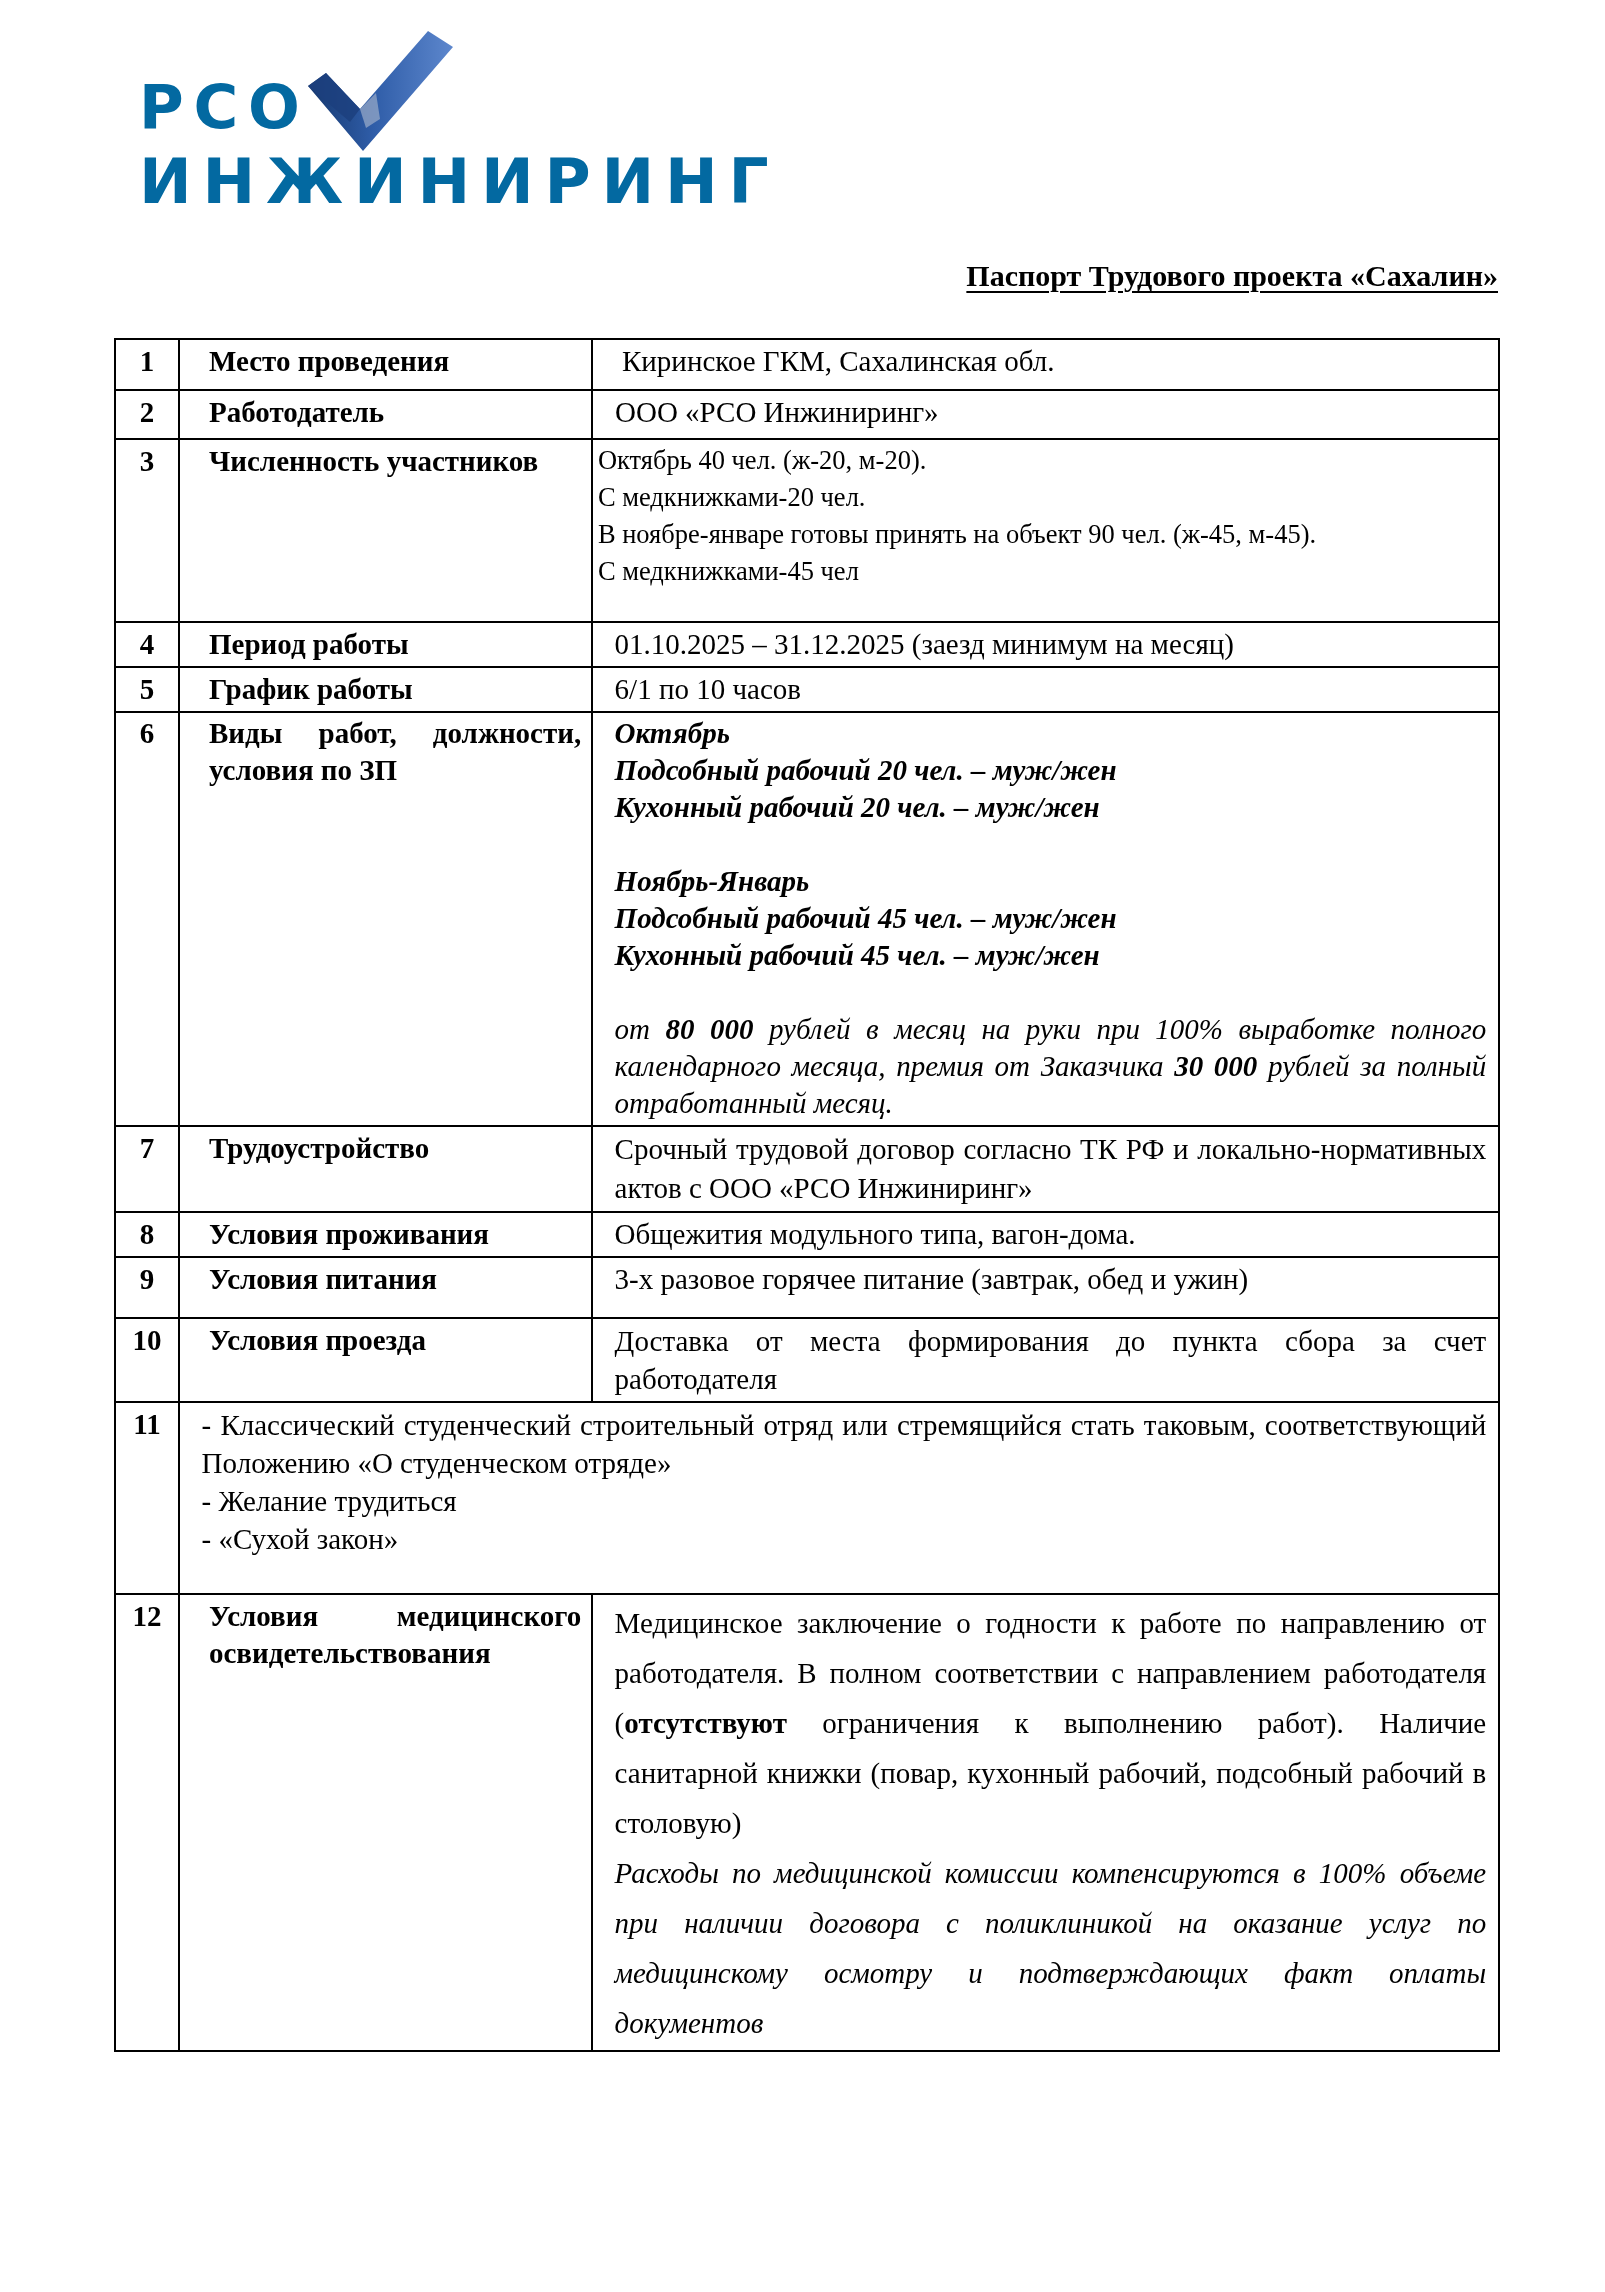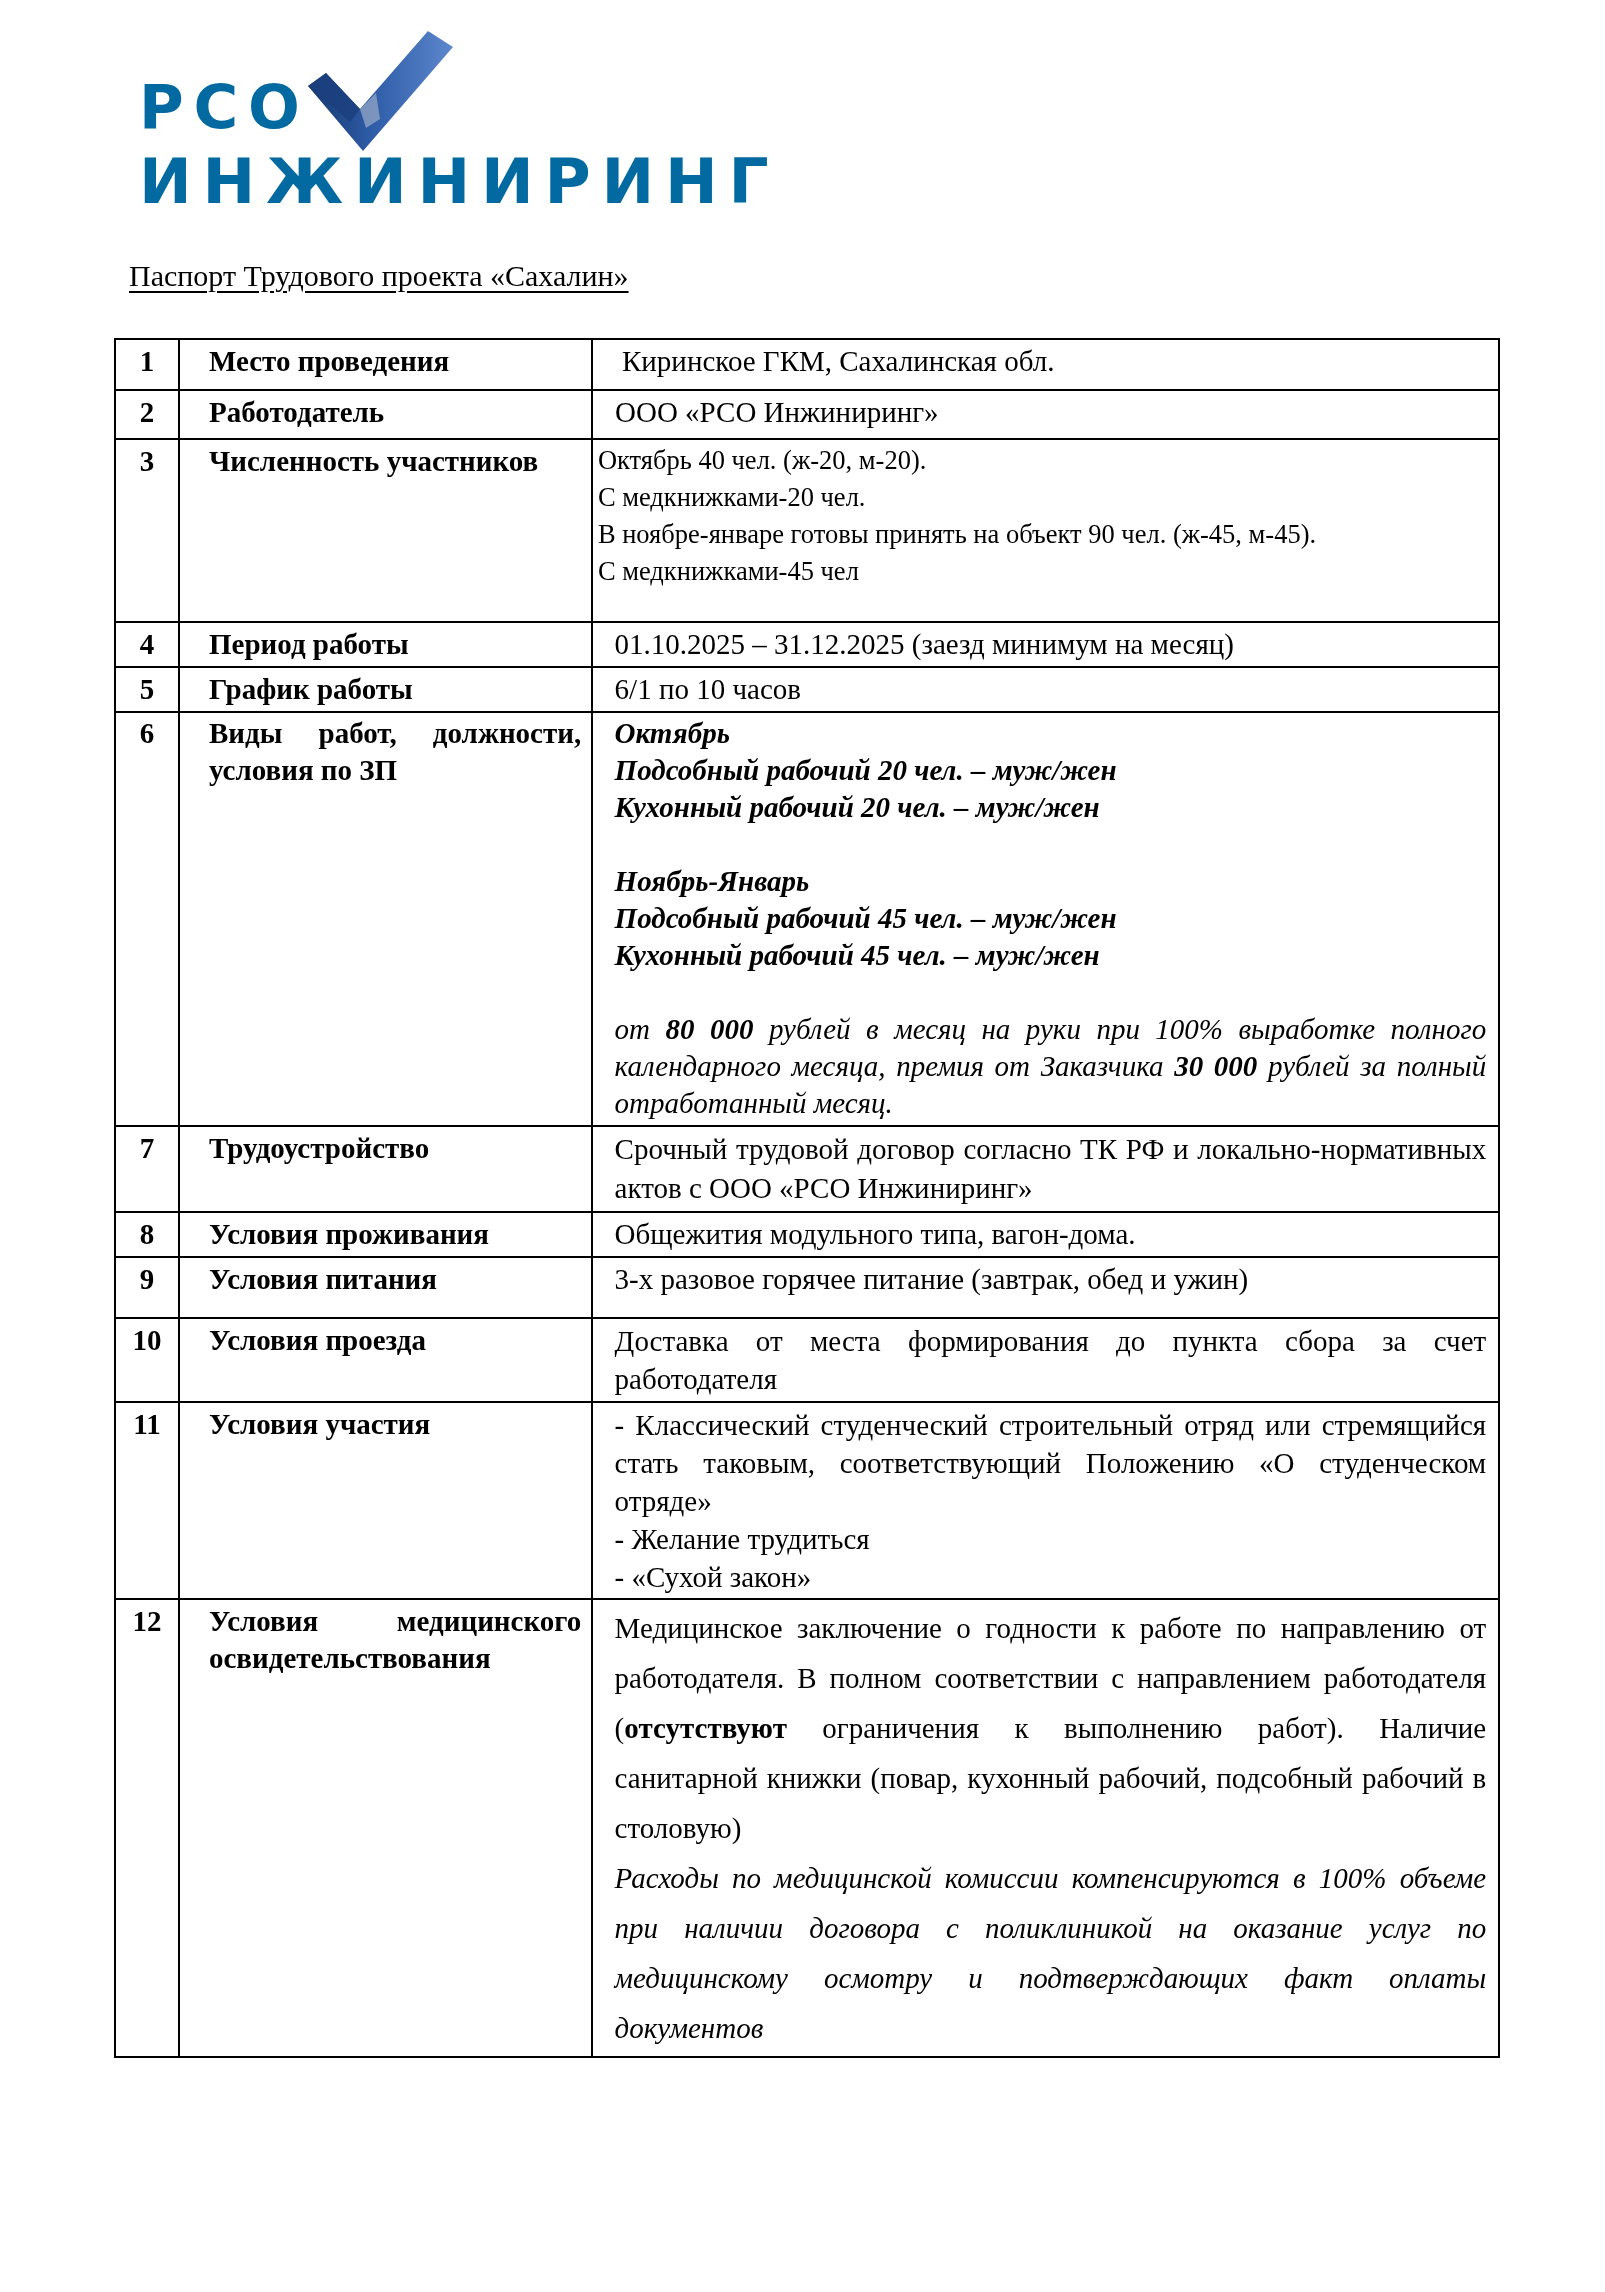--- a/index.html
+++ b/index.html
@@ -11,22 +11,22 @@
 
   
   .logo { position:absolute; left:139px; top:74px; font-family:"DejaVu Sans", sans-serif; font-weight:bold; color:#0369a1; }
   .logo-top-row { position:relative; height:69px; }
   .logo-line1 { font-size:61px; line-height:65px; letter-spacing:9.8px; }
   .logo-check { position:absolute; left:169px; top:-43px; width:145px; height:120px; }
   .logo-line2 { font-size:63px; line-height:65px; letter-spacing:10.8px; margin-top:5.9px; }
 
   
   .doc-title {
-    position:absolute; left:129px; top:259px; width:1386px;
-    text-align:left; font-size:30px; font-weight:normal;
+    position:absolute; left:112px; top:259px; width:1386px;
+    text-align:right; font-size:30px; font-weight:bold;
     text-decoration:underline; text-decoration-thickness:2px; text-underline-offset:4.9px;
   }
 
   
   .passport-table {
     position:absolute; left:114px; top:338px; width:1386px;
     border:2.9px solid #000; font-size:29px; line-height:37px;
   }
   .trow { display:flex; border-bottom:2.9px solid #000; align-items:stretch; }
   .trow:last-child { border-bottom:none; }
@@ -165,21 +165,20 @@
   </div>
     <div class="trow row-9">
     <div class="c-num">10</div>
     <div class="c-label">Условия проезда</div>
     <div class="c-content">
         <div class="para">Доставка от места формирования до пункта сбора за счет работодателя</div>
       </div>
   </div>
     <div class="trow row-10">
     <div class="c-num">11</div>
-    <div class="c-label">Условия участия</div>
     <div class="c-content">
         <div class="para">- Классический студенческий строительный отряд или стремящийся стать таковым, соответствующий Положению «О студенческом отряде»</div>
         <div class="para">- Желание трудиться</div>
         <div class="para">- «Сухой закон»</div>
       </div>
   </div>
     <div class="trow row-11">
     <div class="c-num">12</div>
     <div class="c-label">Условия медицинского освидетельствования</div>
     <div class="c-content">

